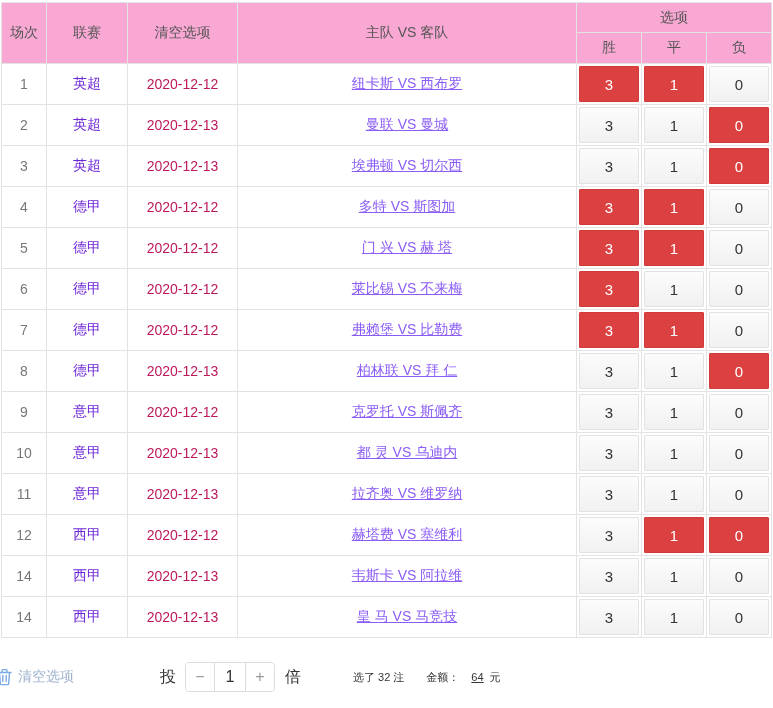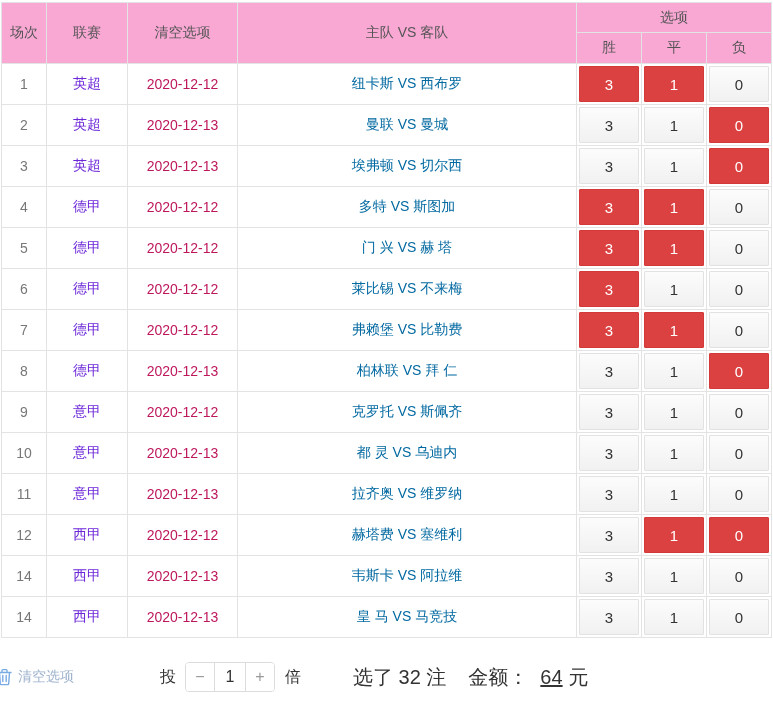--- a/index.html
+++ b/index.html
@@ -25,21 +25,21 @@
     text-align:center; vertical-align:middle;
     font-size:14px; font-weight:normal;
   }
   .bet-table thead th { background:#f9a8d4; color:#555; }
   .bet-table thead tr.h-top th    { height:30px; }
   .bet-table thead tr.h-sub th    { height:31px; }
   .bet-table tbody td { height:41px; background:#fff; }
   td.cell-no     { color:#777; }
   td.cell-league { color:#6d28d9; }
   td.cell-date   { color:#be185d; }
-  td.cell-teams  { color:#0369a1; }
+  td.cell-teams  { color:#8b5cf6;text-decoration:underline; }
   td.cell-opt    { padding:2px; }
   
   .opt-btn {
     display:block; width:100%; height:36px; line-height:36px;
     text-align:center; font-size:15px; color:#333;
     background:linear-gradient(#fcfcfc,#f1f1f1);
     border:1px solid #e2e2e2; border-radius:1px;
     cursor:pointer; user-select:none;
   }
   .opt-btn.sel {
@@ -67,21 +67,21 @@
     font-size:16px; color:#999; background:#fff;
     border:none; cursor:pointer; padding:0;
     font-family:inherit;
   }
   .stepper .step-value {
     width:32px; height:28px; line-height:28px; text-align:center;
     font-size:16px; color:#333;
     border-left:1px solid #dcdcdc; border-right:1px solid #dcdcdc;
   }
   .stake-suffix { margin-left:10px; font-size:16px; color:#333; }
-  .summary { margin-left:52px; font-size:20px; color:#333; display:flex; align-items:center; }
+  .summary { margin-left:52px; font-size:11px; color:#333; display:flex; align-items:center; }
   .summary .sum-count  { }
   .summary .sum-label  { margin-left:22px; }
   .summary .sum-value  { margin-left:12px;text-decoration:underline; }
   .summary .sum-unit   { margin-left:6px; }
 </style>
 </head>
 <body>
 
 <table class="bet-table">
   <colgroup>

